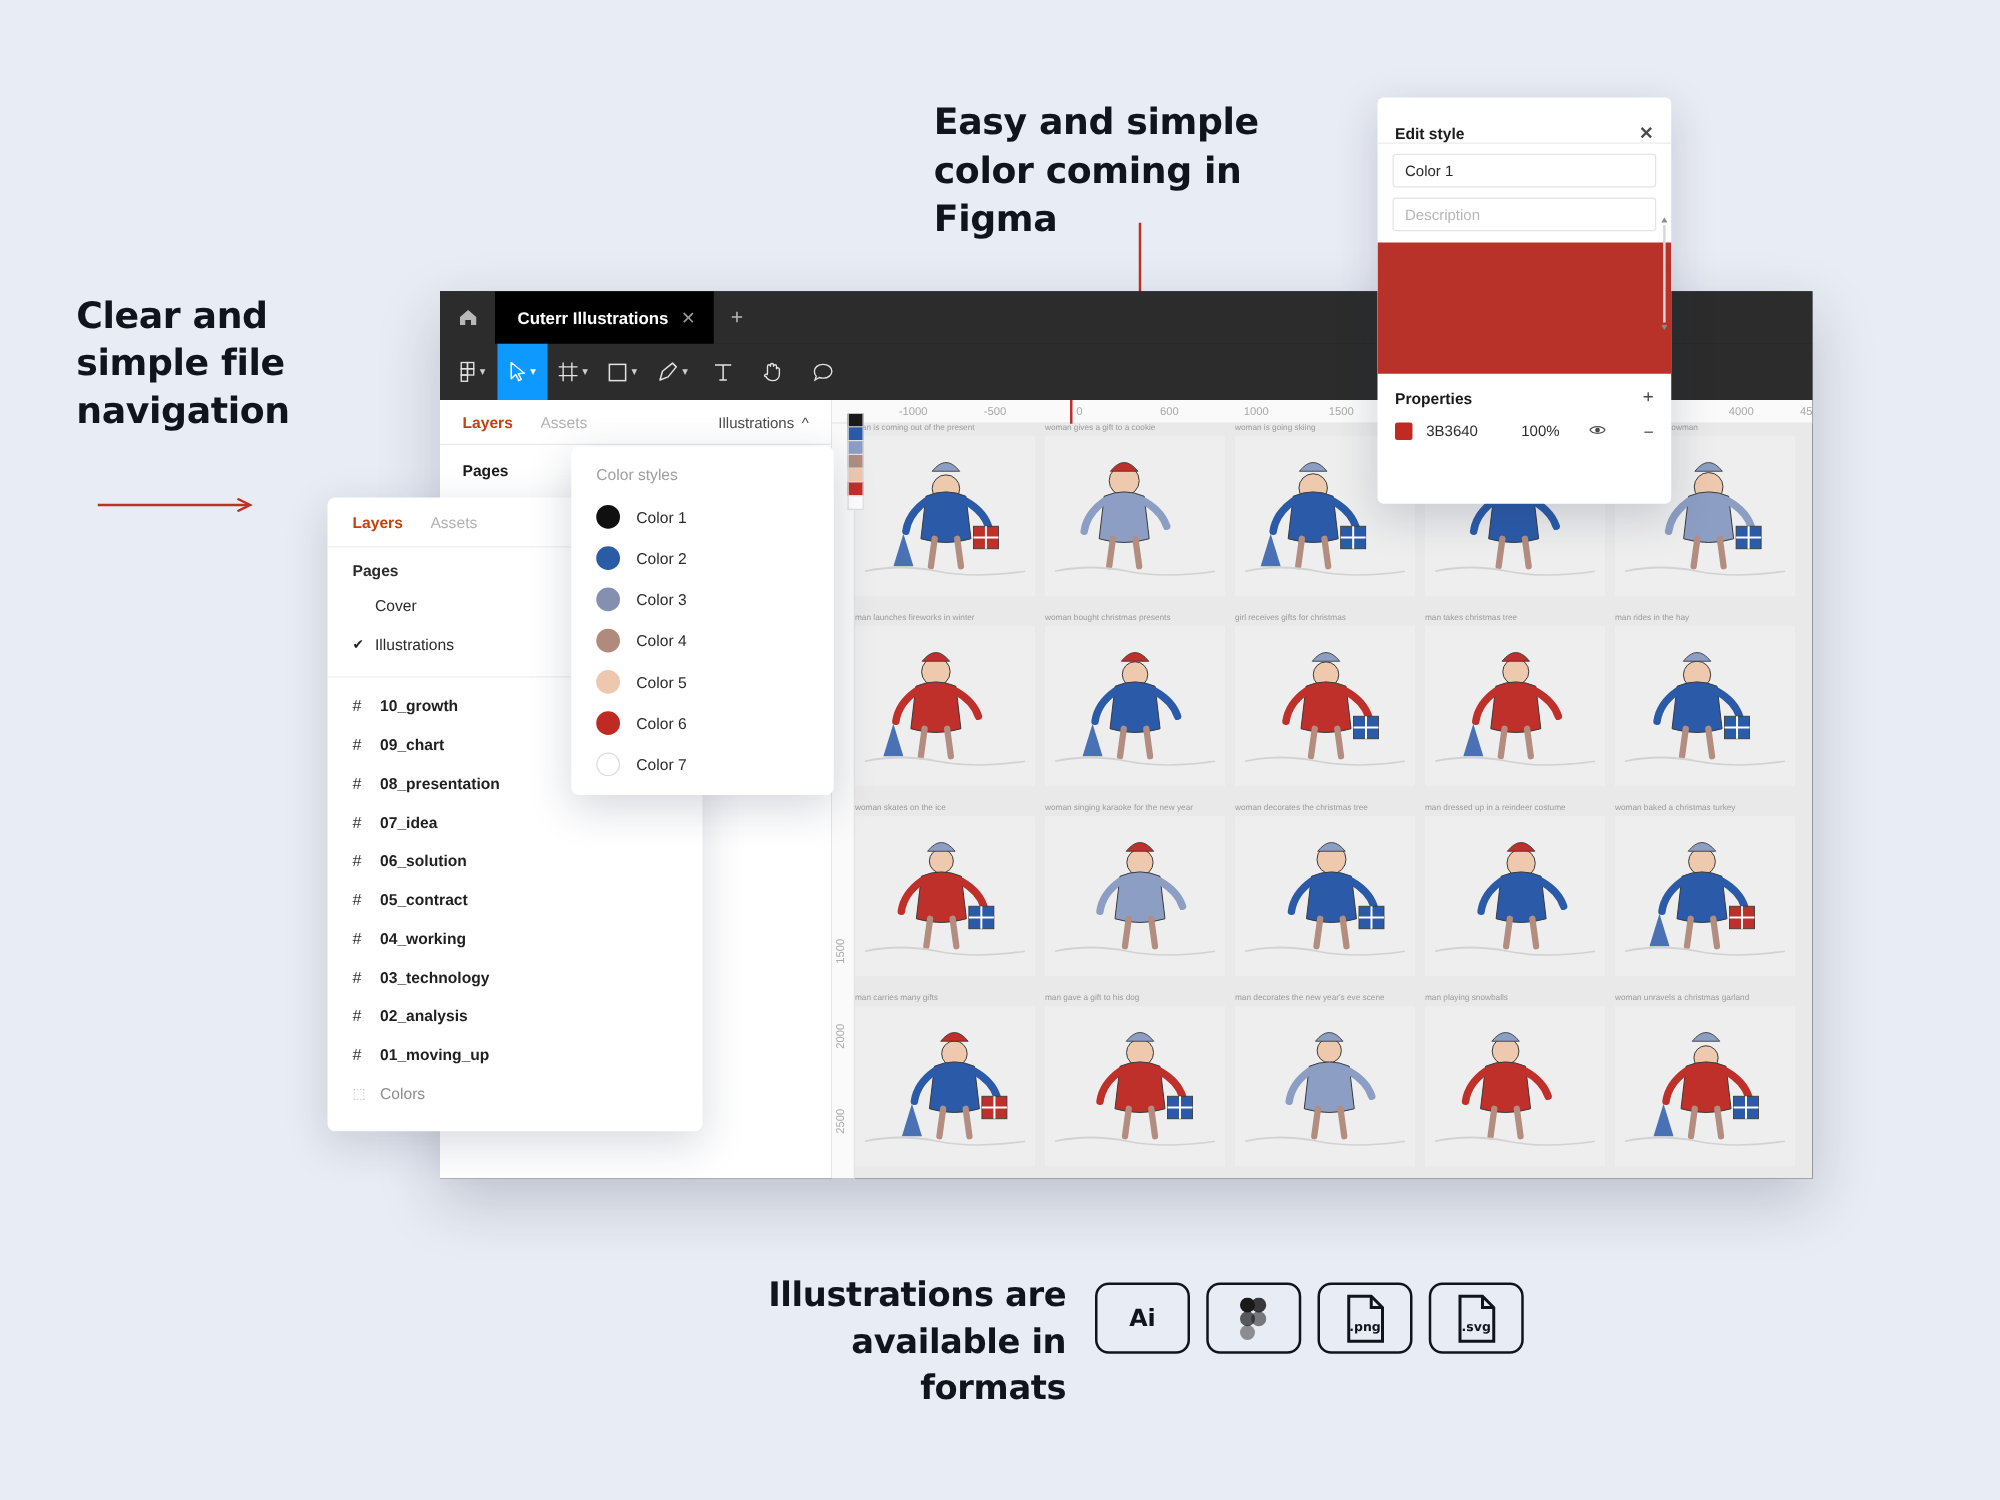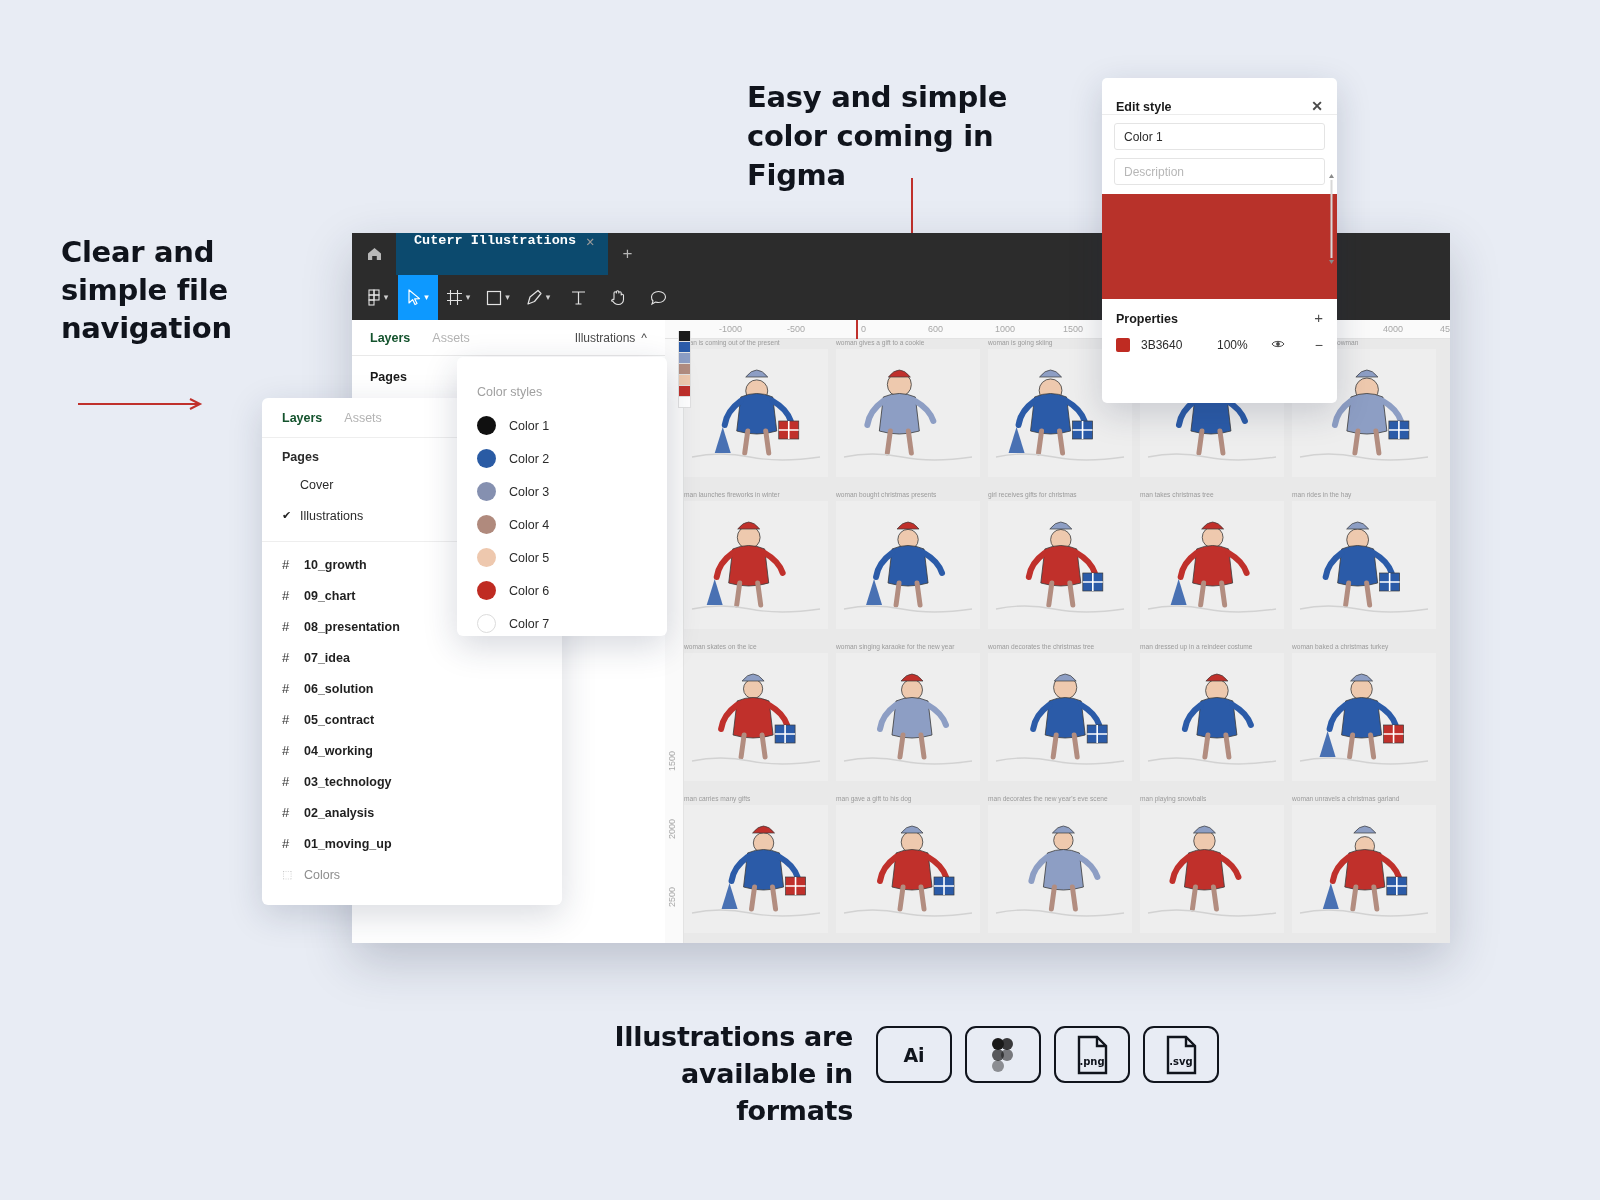--- a/index.html
+++ b/index.html
@@ -41,23 +41,23 @@
     background:#1e1e1e;
     box-shadow:0 18px 46px rgba(30,40,70,.22);
     overflow:hidden;
   }
   .tabbar { height:42px; background:#2c2c2c; display:flex; align-items:stretch; }
   .tab-home {
     width:44px; display:flex; align-items:center; justify-content:center;
     background:#2c2c2c;
   }
   .tab-active {
-    background:#0c4a6e; display:flex; gap:10px;
+    background:#000000; display:flex; align-items:center; gap:10px;
     padding:0 14px 0 18px; color:#fff; font-size:13.5px; font-weight:700;
-    font-family:Liberation Mono, monospace;
+    font-family:Liberation Sans, sans-serif;
   }
   .tab-close { color:#9a9a9a; font-size:14px; font-weight:400; }
   .tab-plus { display:flex; align-items:center; padding:0 14px; color:#b6b6b6; font-size:17px; }
 
   .toolbar {
     height:45px; background:#2c2c2c; display:flex; align-items:center;
     padding-left:6px; gap:0;
   }
   .tool { height:45px; min-width:40px; display:flex; align-items:center; justify-content:center; gap:3px; padding:0 7px; }
   .tool.sel { background:#0d99ff; }
@@ -66,21 +66,21 @@
 
   
   #leftpanel {
     position:absolute; left:0; top:87px; width:313px; height:623px;
     background:#fff; z-index:4;
   }
   .lp-tabs {
     height:36px; display:flex; align-items:center; padding:0 18px;
     border-bottom:1px solid #e9e9e9; gap:22px; font-size:12.5px;
   }
-  .lp-tabs .on { color:#14532d; font-weight:700; }
+  .lp-tabs .on { color:#c2410c; font-weight:700; }
   .lp-tabs .off { color:#b3b3b3; }
   .lp-right { margin-left:auto; color:#4b4b4b; font-size:12px; display:flex; align-items:center; gap:6px;}
   .lp-pages { padding:14px 18px 8px; font-size:12.5px; color:#1a1a1a; font-weight:700; }
 
   
   #canvas {
     position:absolute; left:313px; top:87px; width:785px; height:623px;
     background:#e9e9e9; overflow:hidden;
   }
   #ruler-h {
@@ -130,21 +130,21 @@
   .row.frame .hash { width:22px; color:#333; font-size:13px; }
   .row.frame .lbl { font-weight:700; font-size:12.5px; color:#1f1f1f; }
   .row.colors .hash { width:22px; color:#bdbdbd; font-size:11px; }
   .row.colors .lbl { color:#8d8d8d; font-weight:400; }
 
   
   #colorstyles {
     position:absolute; left:457px; top:357px; width:210px; height:279px;
     background:#fff; border-radius:6px;
     box-shadow:0 10px 34px rgba(30,40,70,.18);
-    z-index:10; padding:28px 0 0 0;
+    z-index:10; padding:16px 0 0 0;
   }
   #colorstyles .cs-title { font-size:12.5px; color:#a0a0a0; padding:0 20px 10px; }
   .cs-row { display:flex; align-items:center; gap:13px; height:33px; padding:0 20px; font-size:12.5px; color:#2b2b2b; }
   .cs-dot { width:19px; height:19px; border-radius:50%; flex:none; }
 
   
   #editstyle {
     position:absolute; left:1102px; top:78px; width:235px; height:325px;
     background:#fff; border-radius:5px;
     box-shadow:0 10px 34px rgba(30,40,70,.18);

